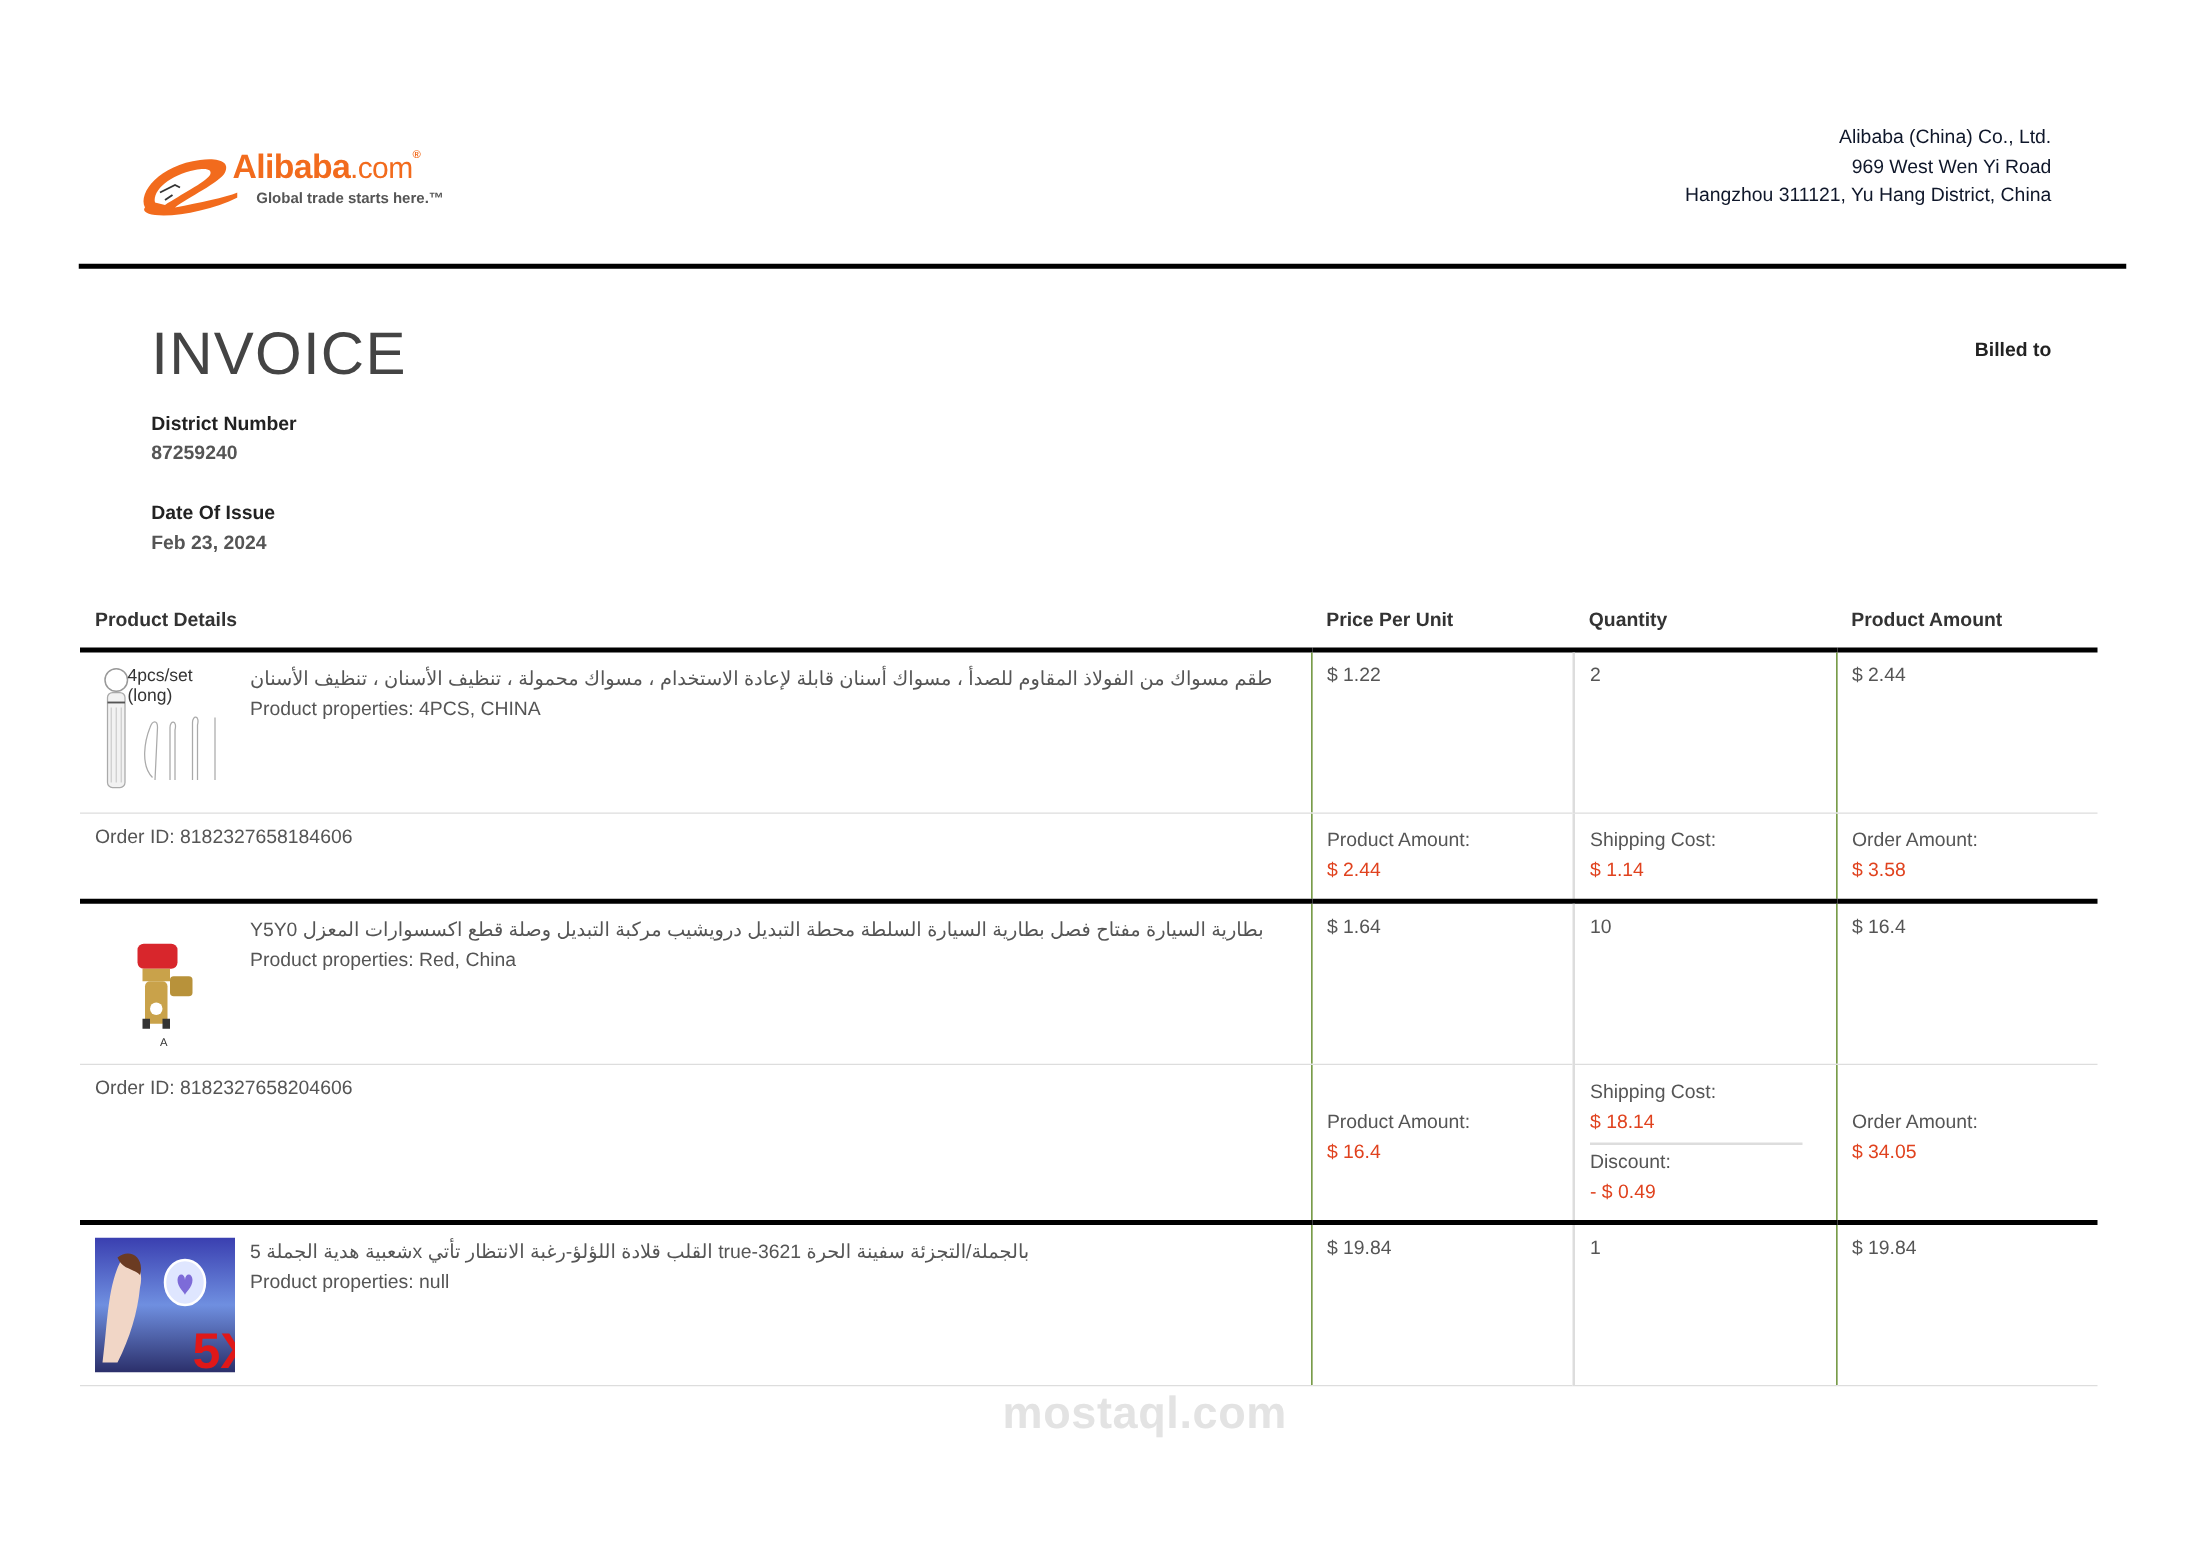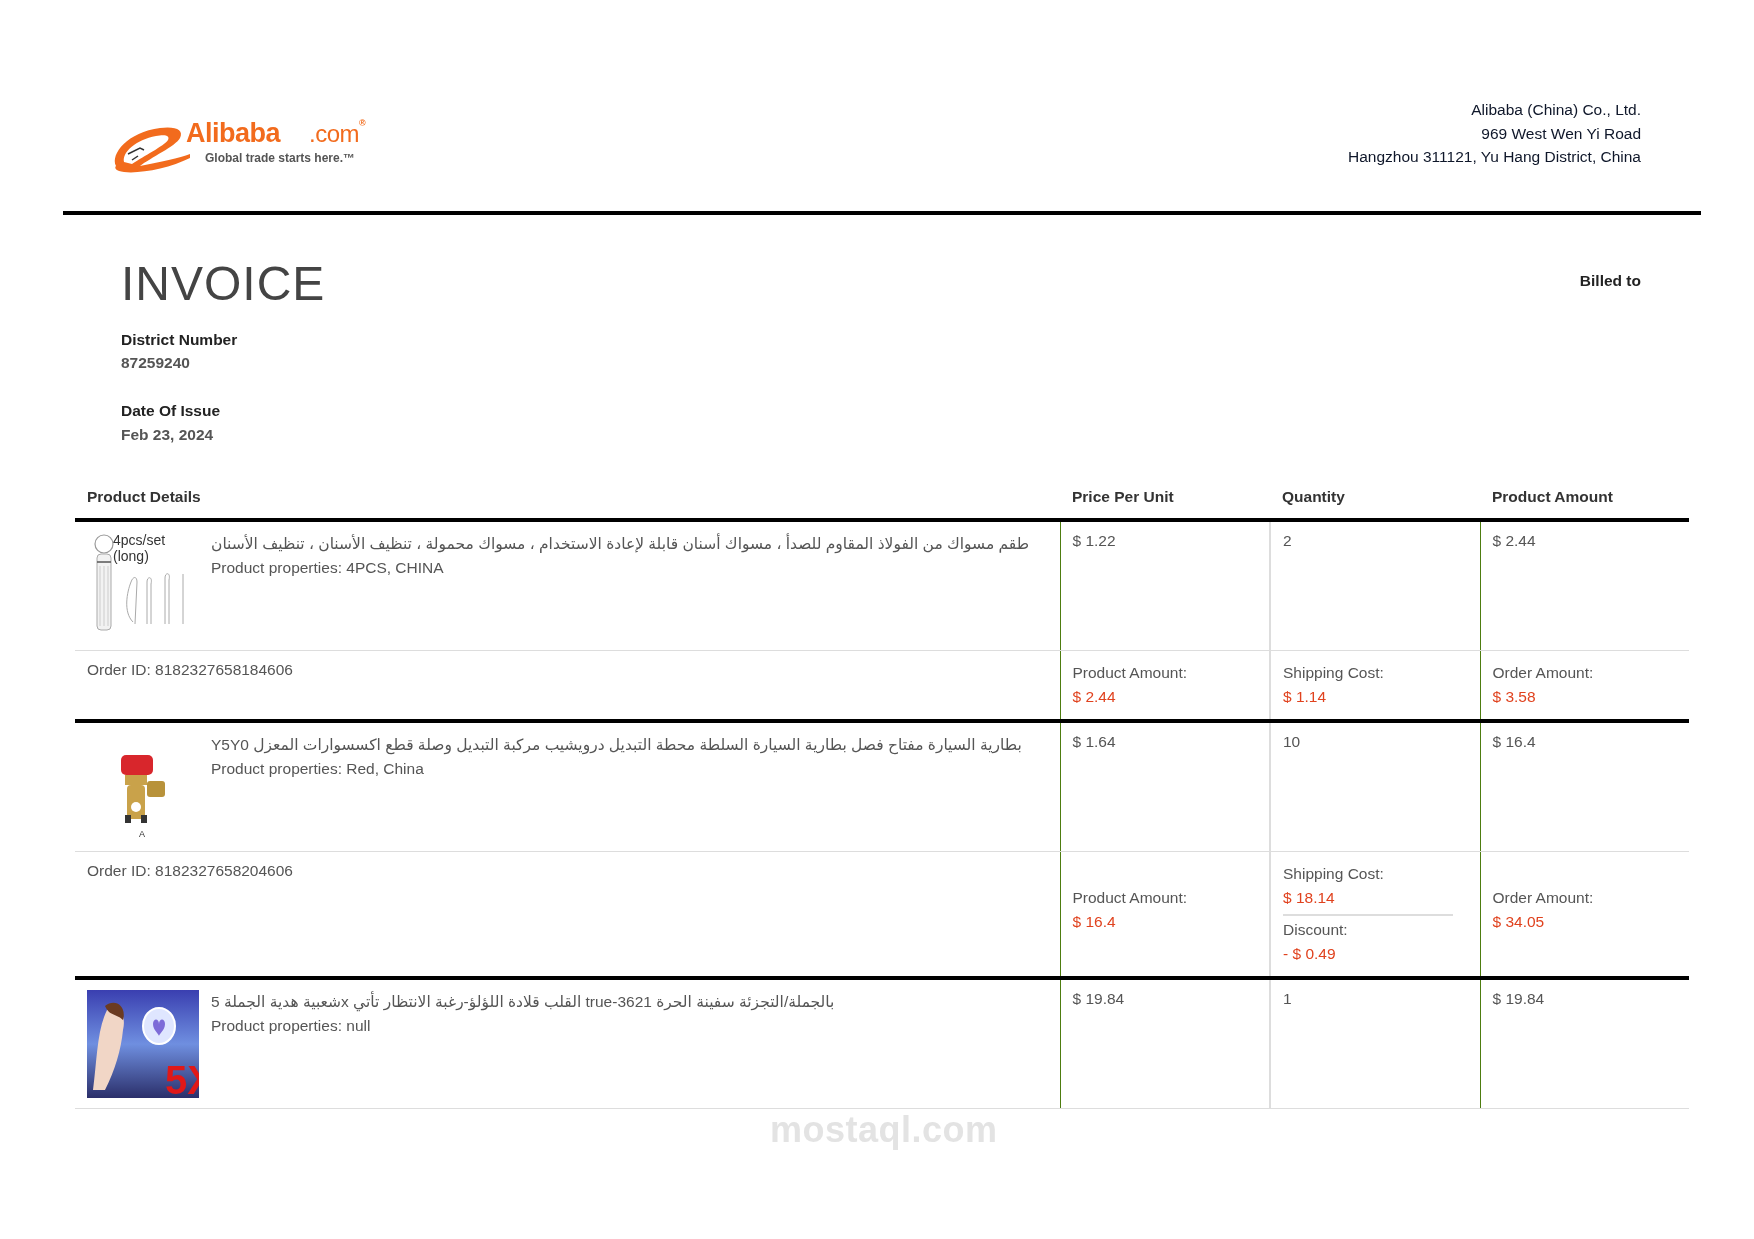--- a/index.html
+++ b/index.html
@@ -2,35 +2,35 @@
 <html><head>
 <meta charset="utf-8">
 <style>
   * { box-sizing: border-box; margin: 0; padding: 0; }
   html, body { width: 1754px; height: 1239px; background: #ffffff; overflow: hidden; }
   body { font-family: "Liberation Sans", "DejaVu Sans", sans-serif; color: #444; position: relative; }
 
   .logo { position: absolute; left: 110px; top: 118px; width: 260px; height: 56px; }
   .logo svg { position: absolute; left: 0; top: 0; }
   .logo-brand { position: absolute; left: 76px; top: 0px; font-size: 27px; font-weight: bold; color: #f26b1d; letter-spacing: -0.5px; }
-  .logo-brand .dotcom { font-weight: normal; font-size: 24px; margin-left: 29px; }
+  .logo-brand .dotcom { font-weight: normal; font-size: 24px; }
   .logo-brand .reg { font-size: 9px; vertical-align: top; }
   .logo-tag { position: absolute; left: 95px; top: 33px; font-size: 12px; color: #555; font-weight: bold; }
 
   .company { position: absolute; right: 113px; top: 98px; text-align: right; font-size: 15.5px; line-height: 23.5px; color: #0f172a; }
 
   .top-rule { position: absolute; left: 63px; top: 211px; width: 1638px; height: 4px; background: #000; }
 
   .invoice-title { position: absolute; left: 121px; top: 256px; font-size: 48px; color: #444; letter-spacing: 1px; font-weight: normal; }
   .billed-to { position: absolute; right: 113px; top: 272px; font-size: 15.5px; font-weight: bold; color: #222; }
 
   .meta-label { position: absolute; left: 121px; font-size: 15.5px; font-weight: bold; color: #222; }
   .meta-value { position: absolute; left: 121px; font-size: 15.5px; font-weight: bold; color: #555; }
 
-  table.items { position: absolute; left: 75px; top: 478px; width: 1614px; border-collapse: collapse; font-size: 15.5px; }
+  table.items { position: absolute; left: 64px; top: 478px; width: 1614px; border-collapse: collapse; font-size: 15.5px; }
   table.items th { text-align: left; font-weight: bold; color: #333; padding: 8px 12px 12px 12px; height: 42px; vertical-align: bottom; border-bottom: 4px solid #000; }
   table.items td { vertical-align: top; padding: 10px 12px; color: #555; border-left: 1px solid #4d7c0f; }
   table.items td:first-child { border-left: none; }
   tr.product-row td { height: 129px; border-bottom: 1px solid #ddd; }
   tr.summary-row td { border-bottom: 4px solid #000; height: 65px; }
   tr.summary-row.last td { height: 116px; }
   tr.product-row.last td { border-bottom: 1px solid #ddd; }
   .c-details { width: 985px; }
   .c-price { width: 210px; }
   .c-qty { width: 210px; }
@@ -42,21 +42,21 @@
   .prod-text { flex: 1; line-height: 24px; }
   .prod-name { direction: rtl; text-align: left; unicode-bidi: plaintext; display: block; }
   .red { color: #e0421e; }
   .sum-label { display: block; line-height: 24px; }
   .sum-value { display: block; line-height: 24px; }
   .divider { height: 2px; background: #ddd; margin: 4px 0 2px 0; width: 92%; }
   .center-v { padding-top: 34px !important; }
 
   .watermark { position: absolute; left: 770px; top: 1110px; width: 220px; text-align: center; color: #e3e3e3; }
   .watermark .ar { font-size: 60px; font-weight: bold; line-height: 66px; }
-  .watermark .lat { font-size: 36px; font-weight: bold; line-height: 40px; letter-spacing: 0.5px; }
+  .watermark .lat { font-size: 36px; font-weight: bold; line-height: 40px; letter-spacing: 0.5px; margin-left: 32px; }
 </style>
 </head>
 <body>
 
 <div class="logo">
   <svg width="80" height="56" viewBox="0 0 80 56">
     <path d="M6 48 C 0 36, 18 14, 50 10 C 66 8, 74 12, 70 20 C 66 28, 40 40, 30 48 C 50 44, 70 40, 80 36 L 80 40 C 60 50, 30 56, 14 54 C 6 53, 4 50, 6 48 Z" fill="#f26b1d"></path>
     <path d="M14 44 C 12 34, 26 22, 46 18 C 56 16, 60 18, 58 22 C 54 28, 34 38, 22 46 Z" fill="#ffffff"></path>
     <path d="M18 36 L 30 30 L 34 32 M 22 42 L 28 38" stroke="#333" stroke-width="1.5" fill="none"></path>
   </svg>

